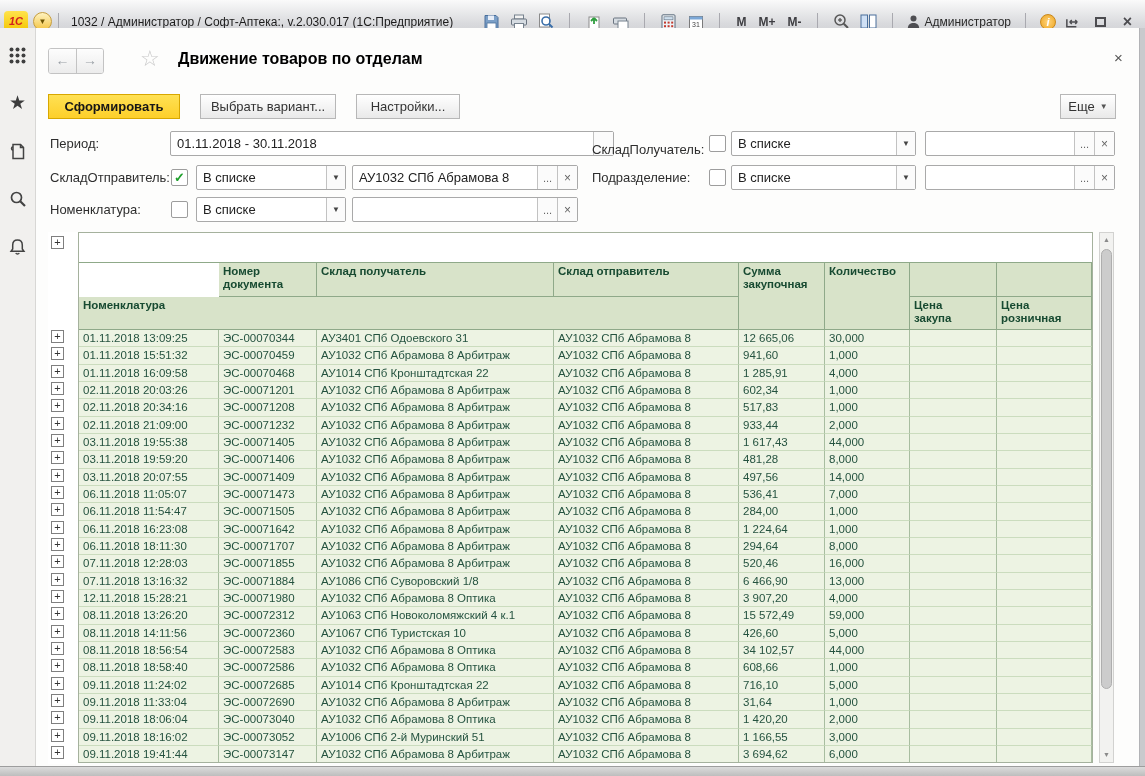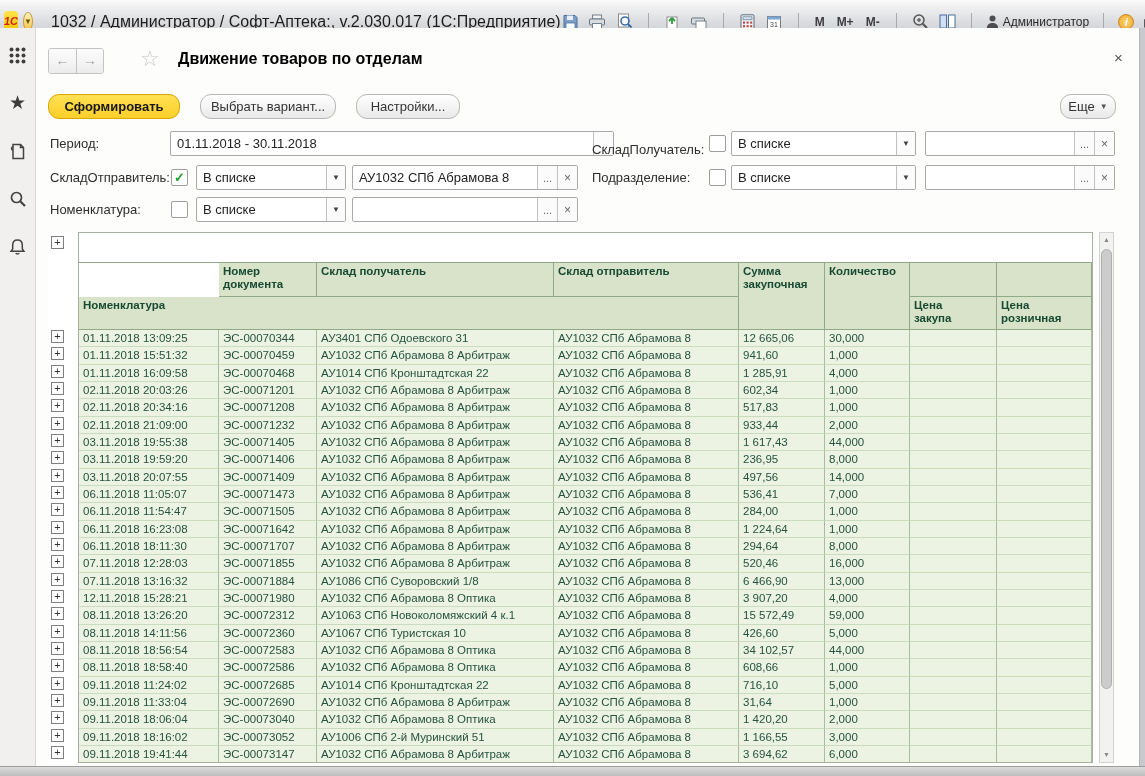--- a/index.html
+++ b/index.html
@@ -9,21 +9,21 @@
   
   #titlebar { position:absolute; left:0; top:0; width:1145px; height:44px;
     background:linear-gradient(#fafafa,#d9dadd 55%,#c9cace); border-bottom:1px solid #9b9ba1;
     display:flex; align-items:center; padding:0 8px 0 4px; }
   .logo1c { width:24px; height:21px; background:linear-gradient(#ffe34d,#f4c500); border-radius:4px;
     color:#d21f1f; font-weight:bold; font-style:italic; font-size:11px; text-align:center; line-height:21px; }
   .menu-circle { width:19px; height:19px; margin-left:5px; border-radius:50%;
     background:linear-gradient(#fff3c0,#f3c443); border:1px solid #c79e3e; color:#6b5200;
     font-size:8px; text-align:center; line-height:17px; }
   .tb-sep-v { width:1px; height:18px; background:#a9a9af; margin:0 6px; }
-  #win-title { font-size:16px; color:#1c1c1c; margin-left:6px; white-space:nowrap; }
+  #win-title { font-size:12px; color:#1c1c1c; margin-left:6px; white-space:nowrap; }
   .tb-icons { margin-left:auto; display:flex; align-items:center; gap:8px; }
   .tb-ic { width:19px; height:18px; display:flex; align-items:center; justify-content:center; cursor:pointer; }
   .mbtn { font-size:12px; font-weight:bold; color:#3e3e42; padding:0 2px; cursor:pointer; }
   .user-chip { display:flex; align-items:center; gap:4px; font-size:12px; color:#2a2a2a; }
   .info-circ { width:16px; height:16px; border-radius:50%; background:radial-gradient(#ffd37a,#eda520);
     border:1px solid #c9881d; color:#fff; font-size:11px; font-weight:bold; font-style:italic;
     text-align:center; line-height:15px; }
   .win-max { width:11px; height:10px; border:2px solid #4c4c50; }
   .win-close { font-size:16px; font-weight:bold; color:#4c4c50; line-height:14px; }
 
@@ -42,21 +42,21 @@
     cursor:pointer; line-height:15px; }
 
   .navgrp { position:absolute; left:12px; top:20px; display:flex; border:1px solid #c3c3c3;
     border-radius:3px; overflow:hidden; }
   .navbtn { width:27px; height:24px; background:linear-gradient(#fdfdfd,#ececec);
     color:#9aa0a6; font-size:14px; text-align:center; line-height:23px; cursor:pointer; }
   .navbtn + .navbtn { border-left:1px solid #c3c3c3; }
   #fav-star { position:absolute; left:104px; top:18px; font-size:22px; color:#c9c9c9; cursor:pointer; }
   #rpt-title { position:absolute; left:142px; top:22px; font-size:16px; font-weight:bold; color:#000; }
 
-  .btn { position:absolute; top:66px; height:25px; border-radius:11px; font-size:13px;
+  .btn { position:absolute; top:66px; height:25px; border-radius:0; font-size:13px;
     display:flex; align-items:center; justify-content:center; cursor:pointer; padding:0 8px; }
   .btn-yellow { left:12px; width:132px; background:linear-gradient(#ffe154,#fdcf2a);
     border:1px solid #d8a700; font-weight:bold; color:#161616; }
   .btn-gray { background:linear-gradient(#ffffff,#e9e9e9); border:1px solid #b7b7b7; color:#333; }
   #btn-variant { left:164px; width:136px; }
   #btn-settings { left:320px; width:104px; }
   #btn-more { left:1024px; width:56px; gap:5px; }
   .caret { font-size:8px; color:#555; }
 
   .flabel { position:absolute; font-size:13px; color:#2e2e2e; line-height:25px; }
@@ -446,21 +446,21 @@
     <div class="td num">44,000</div>
     <div class="td"></div>
     <div class="td"></div>
   </div>
 
   <div class="trow">
     <div class="td">03.11.2018 19:59:20</div>
     <div class="td">ЭС-00071406</div>
     <div class="td">АУ1032 СПб Абрамова 8 Арбитраж</div>
     <div class="td">АУ1032 СПб Абрамова 8</div>
-    <div class="td num">236,95</div>
+    <div class="td num">481,28</div>
     <div class="td num">8,000</div>
     <div class="td"></div>
     <div class="td"></div>
   </div>
 
   <div class="trow">
     <div class="td">03.11.2018 20:07:55</div>
     <div class="td">ЭС-00071409</div>
     <div class="td">АУ1032 СПб Абрамова 8 Арбитраж</div>
     <div class="td">АУ1032 СПб Абрамова 8</div>

